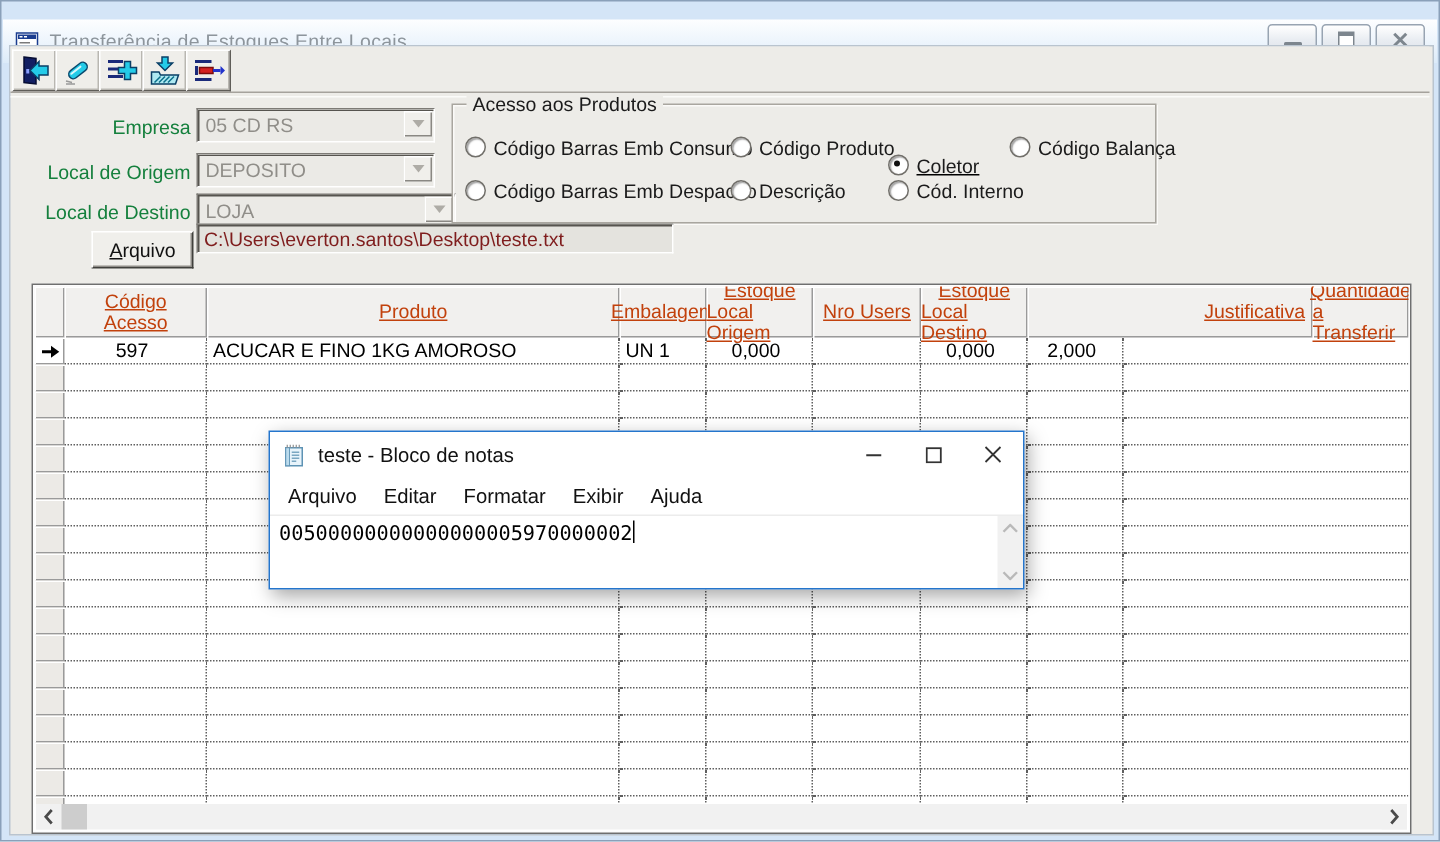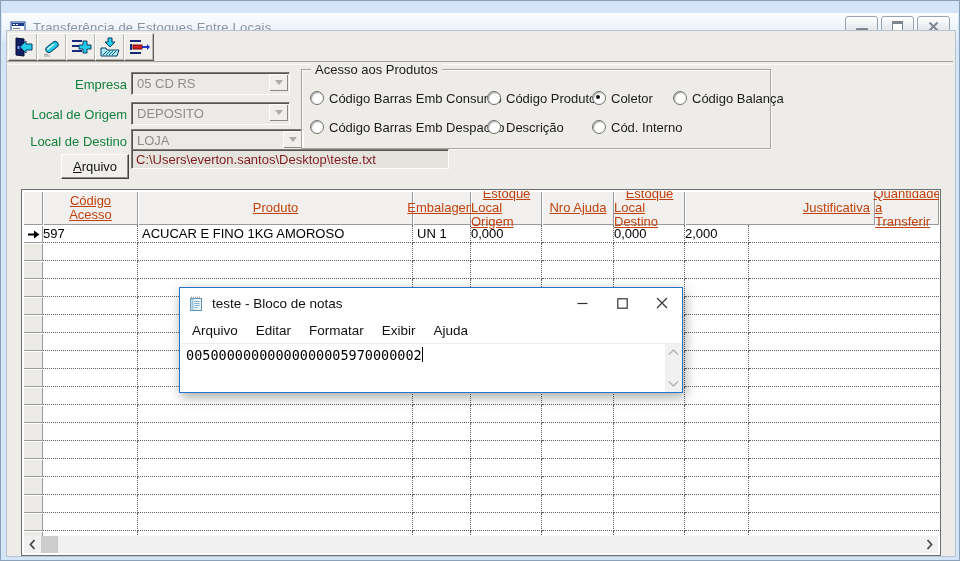--- a/index.html
+++ b/index.html
@@ -55,21 +55,21 @@
     display:flex;flex-direction:column;justify-content:center;align-items:center;
     font-size:13px;color:#c2410c;line-height:14px;box-sizing:border-box;flex:0 0 auto;text-decoration:underline;}
   .hcell.hright{align-items:flex-end;padding-right:5px;}
   .grid-rows{height:313px;overflow:hidden;}
   .grow{display:flex;height:18px;box-sizing:border-box;}
   .cell{box-sizing:border-box;flex:0 0 auto;border-right:1px dotted #5f5f5f;border-bottom:1px dotted #5f5f5f;
     font-size:13px;color:#000;line-height:17px;white-space:nowrap;overflow:hidden;}
   .cell.ind{background:#eceae6;border:none;box-shadow:inset 1px 1px 0 #ffffff,inset -1px -1px 0 #9a9a9a;
     display:flex;align-items:center;justify-content:center;}
   .cell.ind.current{background:#fff;}
-  .cell.num{text-align:left;padding-right:4px;}
+  .cell.num{text-align:center;padding-right:4px;}
   .cell.txt{padding-left:4px;}
   .c0{width:20px;}.c1{width:95px;}.c2{width:275px;}.c3{width:58px;}.c4{width:71px;}
   .c5{width:72px;}.c6{width:71px;}.c7{width:64px;}.c8{width:190px;border-right:none;}
   .hscroll{position:absolute;left:1px;right:1px;bottom:1px;height:17px;background:#f1f1f1;}
   .harrow{position:absolute;top:0;width:17px;height:17px;display:flex;align-items:center;justify-content:center;background:#f1f1f1;}
   .hthumb{position:absolute;left:17px;top:0;width:17px;height:17px;background:#cdcdcd;}
   
   .notepad{position:absolute;left:178px;top:286px;width:502px;height:104px;background:#fff;
     border:1px solid #2475cc;box-shadow:2px 4px 12px rgba(0,0,0,.35);z-index:10;}
   .np-title{position:absolute;left:0;top:0;right:0;height:30px;background:#fff;display:flex;align-items:center;}
@@ -195,21 +195,21 @@
     <span class="gb-title">Acesso aos Produtos</span>
 
     <div class="radio-opt" style="left:8px;top:21px;">
       <span class="rdo"></span>
       <span class="rlabel">Código Barras Emb Consumo</span>
     </div>
     <div class="radio-opt" style="left:185px;top:21px;">
       <span class="rdo"></span>
       <span class="rlabel">Código Produto</span>
     </div>
-    <div class="radio-opt" style="left:290px;top:21px;">
+    <div class="radio-opt" style="left:290px;top:33px;text-decoration:underline;">
       <span class="rdo checked"></span>
       <span class="rlabel">Coletor</span>
     </div>
     <div class="radio-opt" style="left:371px;top:21px;">
       <span class="rdo"></span>
       <span class="rlabel">Código Balança</span>
     </div>
 
     <div class="radio-opt" style="left:8px;top:50px;">
       <span class="rdo"></span>
@@ -242,21 +242,21 @@
           <div>Produto</div>
         </div>
         <div class="hcell c3">
           <div>Embalagem</div>
         </div>
         <div class="hcell c4">
           <div>Estoque</div>
             <div>Local Origem</div>
         </div>
         <div class="hcell c5">
-          <div>Nro Ajuda</div>
+          <div>Nro Users</div>
         </div>
         <div class="hcell c6">
           <div>Estoque</div>
             <div>Local Destino</div>
         </div>
         <div class="hcell c8 hright">
           <div>Justificativa</div>
         </div>
         <div class="hcell c7">
           <div>Quantidade</div>

